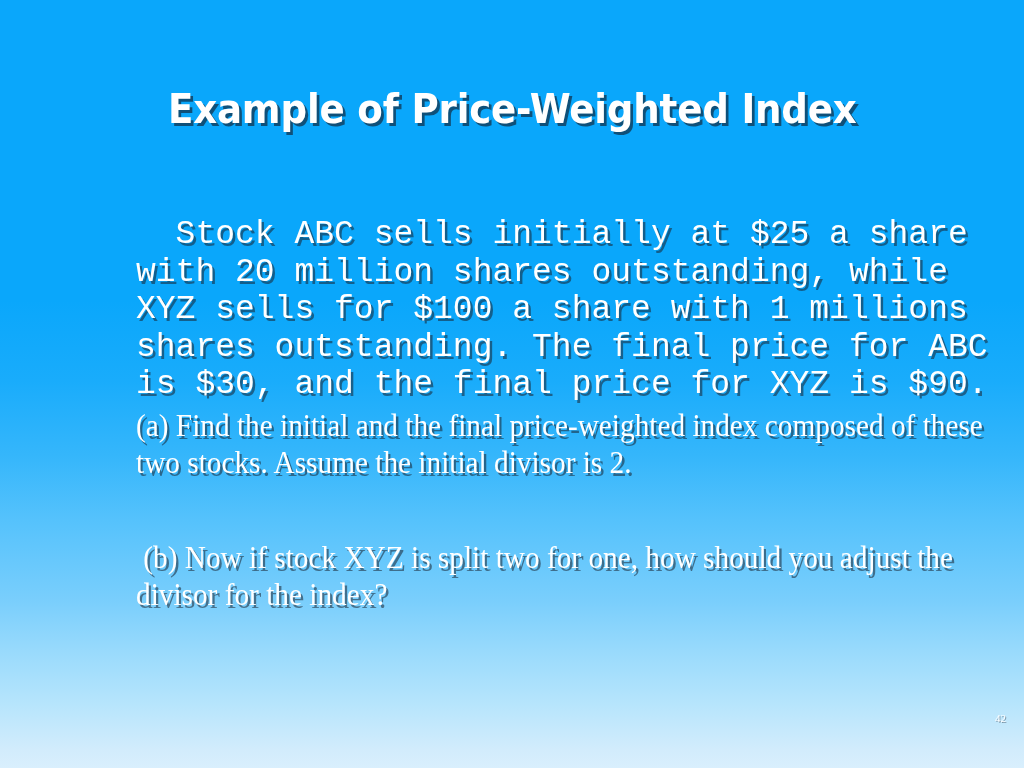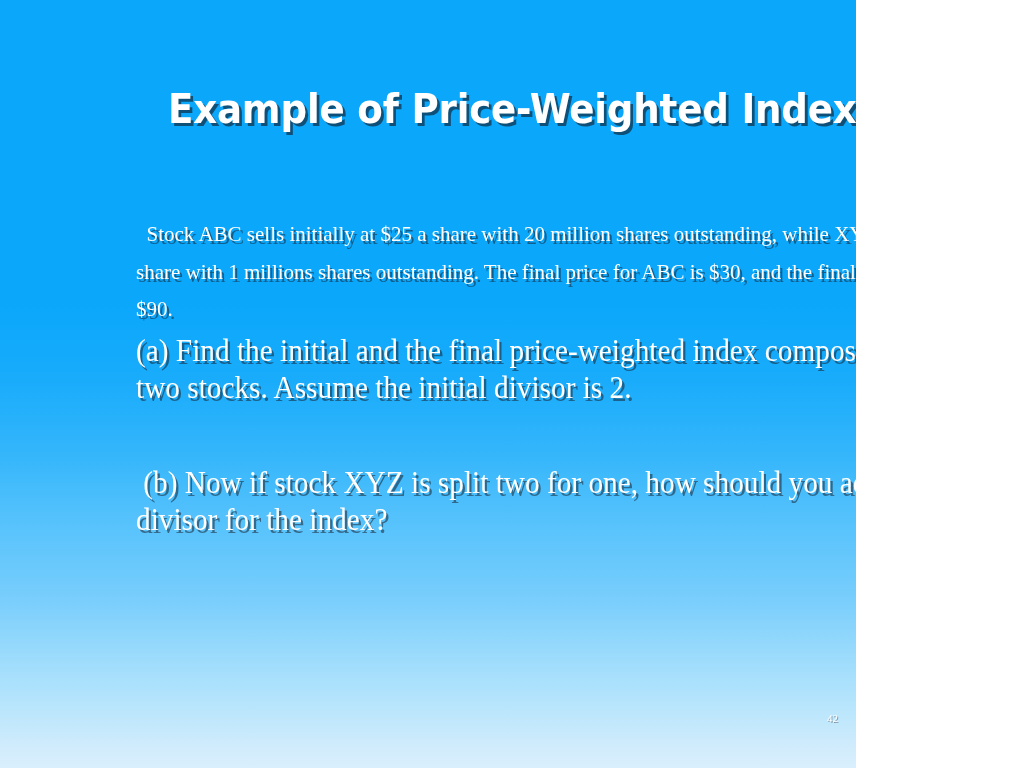--- a/index.html
+++ b/index.html
@@ -8,21 +8,21 @@
   }
   body {
     width: 1024px;
     height: 768px;
     overflow: hidden;
     font-family: "Liberation Serif", "DejaVu Serif", serif;
   }
 
   #slide {
     position: relative;
-    width: 856px;
+    width: 1024px;
     height: 768px;
     background: linear-gradient(
       to bottom,
       #0aa7fb 0px,
       #0aa7fb 300px,
       #19acfb 380px,
       #35b6fb 455px,
       #55c2fc 520px,
       #79cefc 600px,
       #9bdbfc 655px,
@@ -64,23 +64,24 @@
   }
 
   .para {
     color: #ffffff;
     text-shadow: 2.5px 2.5px 0.5px rgba(25, 35, 48, 0.55);
     margin: 0;
   }
 
   
   #para-intro {
-    font-size: 21px;
+    font-size: 33px;
     line-height: 37.5px;
     width: 888px;
+    font-family: Liberation Mono, monospace;
   }
   #para-intro .lead-space { white-space: pre; }
 
   
   #para-a {
     font-size: 31.5px;
     line-height: 37.5px;
     width: 955px;
     transform: scaleX(0.93);
     transform-origin: left center;

